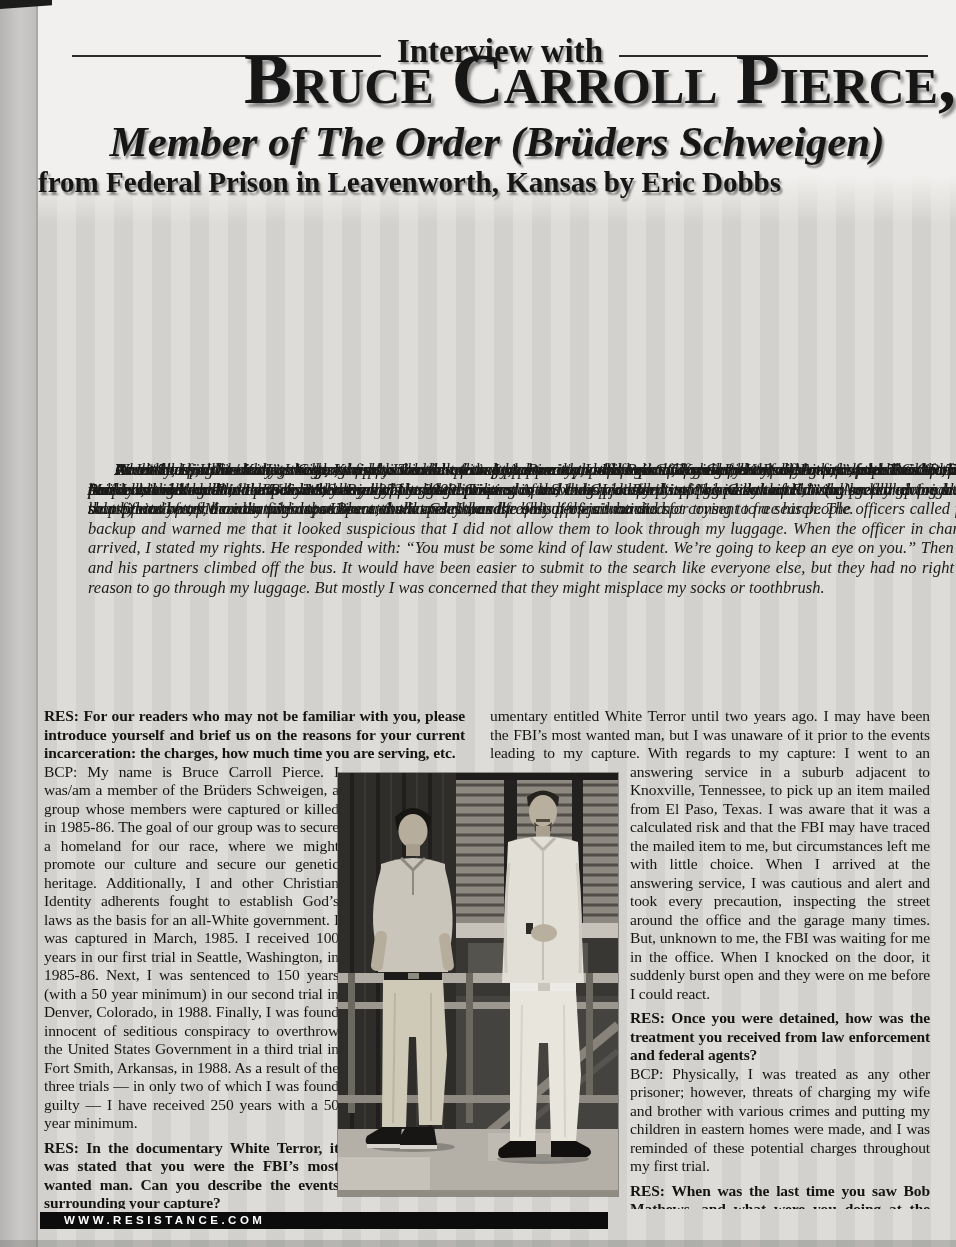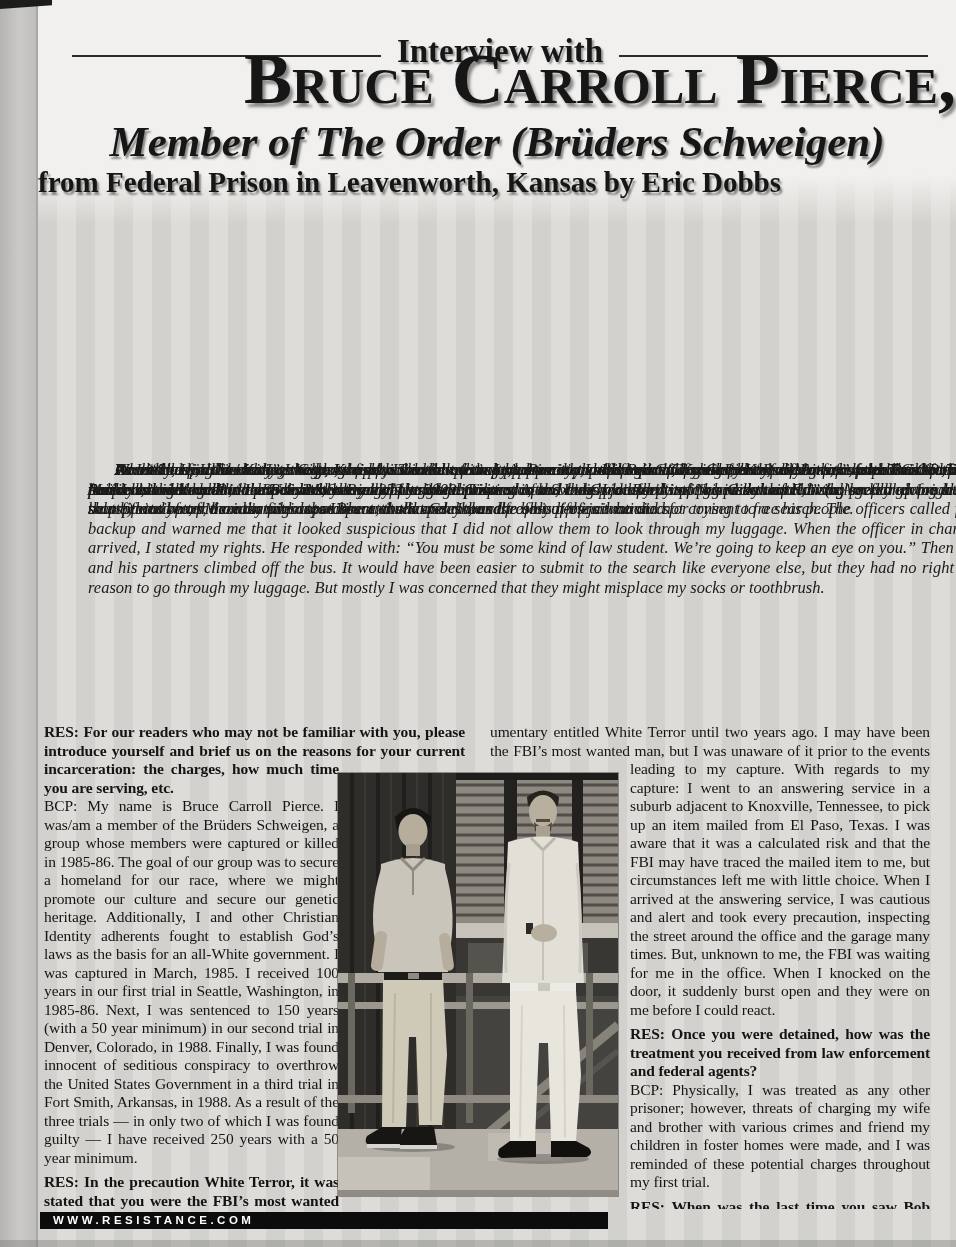--- a/index.html
+++ b/index.html
@@ -35,35 +35,35 @@
     font-style:italic;font-size:16.5px;line-height:19.6px;text-align:justify;color:#1b1b1a;}
   .intro p{margin:0;text-indent:27px;}
   
   .columns{position:absolute;top:707px;left:44px;width:886px;height:502px;overflow:hidden;
     display:flex;}
   .col{font-size:15.5px;line-height:18.5px;text-align:justify;letter-spacing:-0.1px;color:#141413;}
   .col-left{width:421px;margin-right:25px;}
   .col-right{width:440px;}
   .col p{margin:0;}
   .col p.question{font-weight:bold;margin-top:6px;}
-  .col p:first-of-type{margin-top:16px;}
+  .col p:first-of-type{margin-top:0;}
   .col .italic{}
   .push-r{float:right;width:0;height:66px;}
   .block-r{float:right;clear:right;width:126px;height:426px;}
   .push-l{float:left;width:0;height:56px;}
   .block-l{float:left;clear:left;width:140px;height:446px;}
   
   .photo{position:absolute;left:338px;top:773px;width:280px;height:423px;
     background:#45433f;box-shadow:0 0 0 1px rgba(90,88,84,.6);}
   .photo svg{display:block;}
   
   .footer-bar{position:absolute;left:40px;top:1212px;width:568px;height:17px;background:#0c0c0c;
     color:#ffffff;font-family:"Liberation Sans","DejaVu Sans",sans-serif;
     font-weight:bold;font-size:11.5px;line-height:17px;letter-spacing:3.5px;
-    padding-left:13px;box-sizing:border-box;white-space:nowrap;}
+    padding-left:24px;box-sizing:border-box;white-space:nowrap;}
   .footer-right{position:absolute;left:622px;top:1203px;height:26px;display:flex;align-items:center;gap:11px;
     font-family:"Liberation Sans","DejaVu Sans",sans-serif;color:#0e0e0d;}
   .magazine{font-weight:900;font-size:21px;letter-spacing:6px;transform:scaleY(1.3);transform-origin:center;white-space:nowrap;}
   .footer-box{width:28px;height:16px;background:#0c0c0c;}
   .pagenum{font-weight:900;font-size:27px;transform:scaleY(1.12);letter-spacing:0px;}
 </style>
 </head>
 <body>
 
 <div class="canvas">
@@ -92,30 +92,30 @@
       <p class="para intro"><span>We visited for three days, six hours a day. The time flew by, as we discussed topics ranging from Bob Mathews and The Order to bank robberies and the reasons he received 252 years in prison.</span></p>
     </div>
 
   <div class="columns">
     <div class="col col-left">
       <div class="push-r"></div>
       <div class="block-r"></div>
       <div>
           <p class="para question"><span>RES: For our readers who may not be familiar with you, please introduce yourself and brief us on the reasons for your current incarceration: the charges, how much time you are serving, etc.</span></p>
           <p class="para answer"><span>BCP: My name is Bruce Carroll Pierce. I was/am a member of the Brüders Schweigen, a group whose members were captured or killed in 1985-86. The goal of our group was to secure a homeland for our race, where we might promote our culture and secure our genetic heritage. Additionally, I and other Christian Identity adherents fought to establish God’s laws as the basis for an all-White government. I was captured in March, 1985. I received 100 years in our first trial in Seattle, Washington, in 1985-86. Next, I was sentenced to 150 years (with a 50 year minimum) in our second trial in Denver, Colorado, in 1988. Finally, I was found innocent of seditious conspiracy to overthrow the United States Government in a third trial in Fort Smith, Arkansas, in 1988. As a result of the three trials — in only two of which I was found guilty — I have received 250 years with a 50 year minimum.</span></p>
-          <p class="para question"><span>RES: In the precaution </span><span class="italic">White Terror</span><span>, it was stated that you were the FBI’s most wanted man. Can you describe the events surrounding your capture?</span></p>
+          <p class="para question"><span>RES: In the documentary </span><span class="italic">White Terror</span><span>, it was stated that you were the FBI’s most wanted man. Can you describe the events surrounding your capture?</span></p>
         </div>
     </div>
     <div class="col col-right">
       <div class="push-l"></div>
       <div class="block-l"></div>
       <div>
           <p class="para answer"><span>umentary entitled </span><span class="italic">White Terror</span><span> until two years ago. I may have been the FBI’s most wanted man, but I was unaware of it prior to the events leading to my capture. With regards to my capture: I went to an answering service in a suburb adjacent to Knoxville, Tennessee, to pick up an item mailed from El Paso, Texas. I was aware that it was a calculated risk and that the FBI may have traced the mailed item to me, but circumstances left me with little choice. When I arrived at the answering service, I was cautious and alert and took every precaution, inspecting the street around the office and the garage many times. But, unknown to me, the FBI was waiting for me in the office. When I knocked on the door, it suddenly burst open and they were on me before I could react.</span></p>
           <p class="para question"><span>RES: Once you were detained, how was the treatment you received from law enforcement and federal agents?</span></p>
-          <p class="para answer"><span>BCP: Physically, I was treated as any other prisoner; however, threats of charging my wife and brother with various crimes and friend my children in foster homes were made, and I was reminded of these potential charges throughout my first trial.</span></p>
+          <p class="para answer"><span>BCP: Physically, I was treated as any other prisoner; however, threats of charging my wife and brother with various crimes and putting my children in eastern homes were made, and I was reminded of these potential charges throughout my first trial.</span></p>
           <p class="para question"><span>RES: When was the last time you saw Bob Mathews, and what were you doing at the time?</span></p>
         </div>
     </div>
   </div>
 
   <div class="photo" title="Black-and-white photograph of two men standing side by side in a prison visiting room, in front of dark wood panels, window blinds and a railing">
     <svg viewBox="0 0 280 423" width="280" height="423" xmlns="http://www.w3.org/2000/svg">
       <rect width="280" height="423" fill="#45433f"></rect>
 
       <rect x="0" y="0" width="118" height="358" fill="#2f2d2a"></rect>

